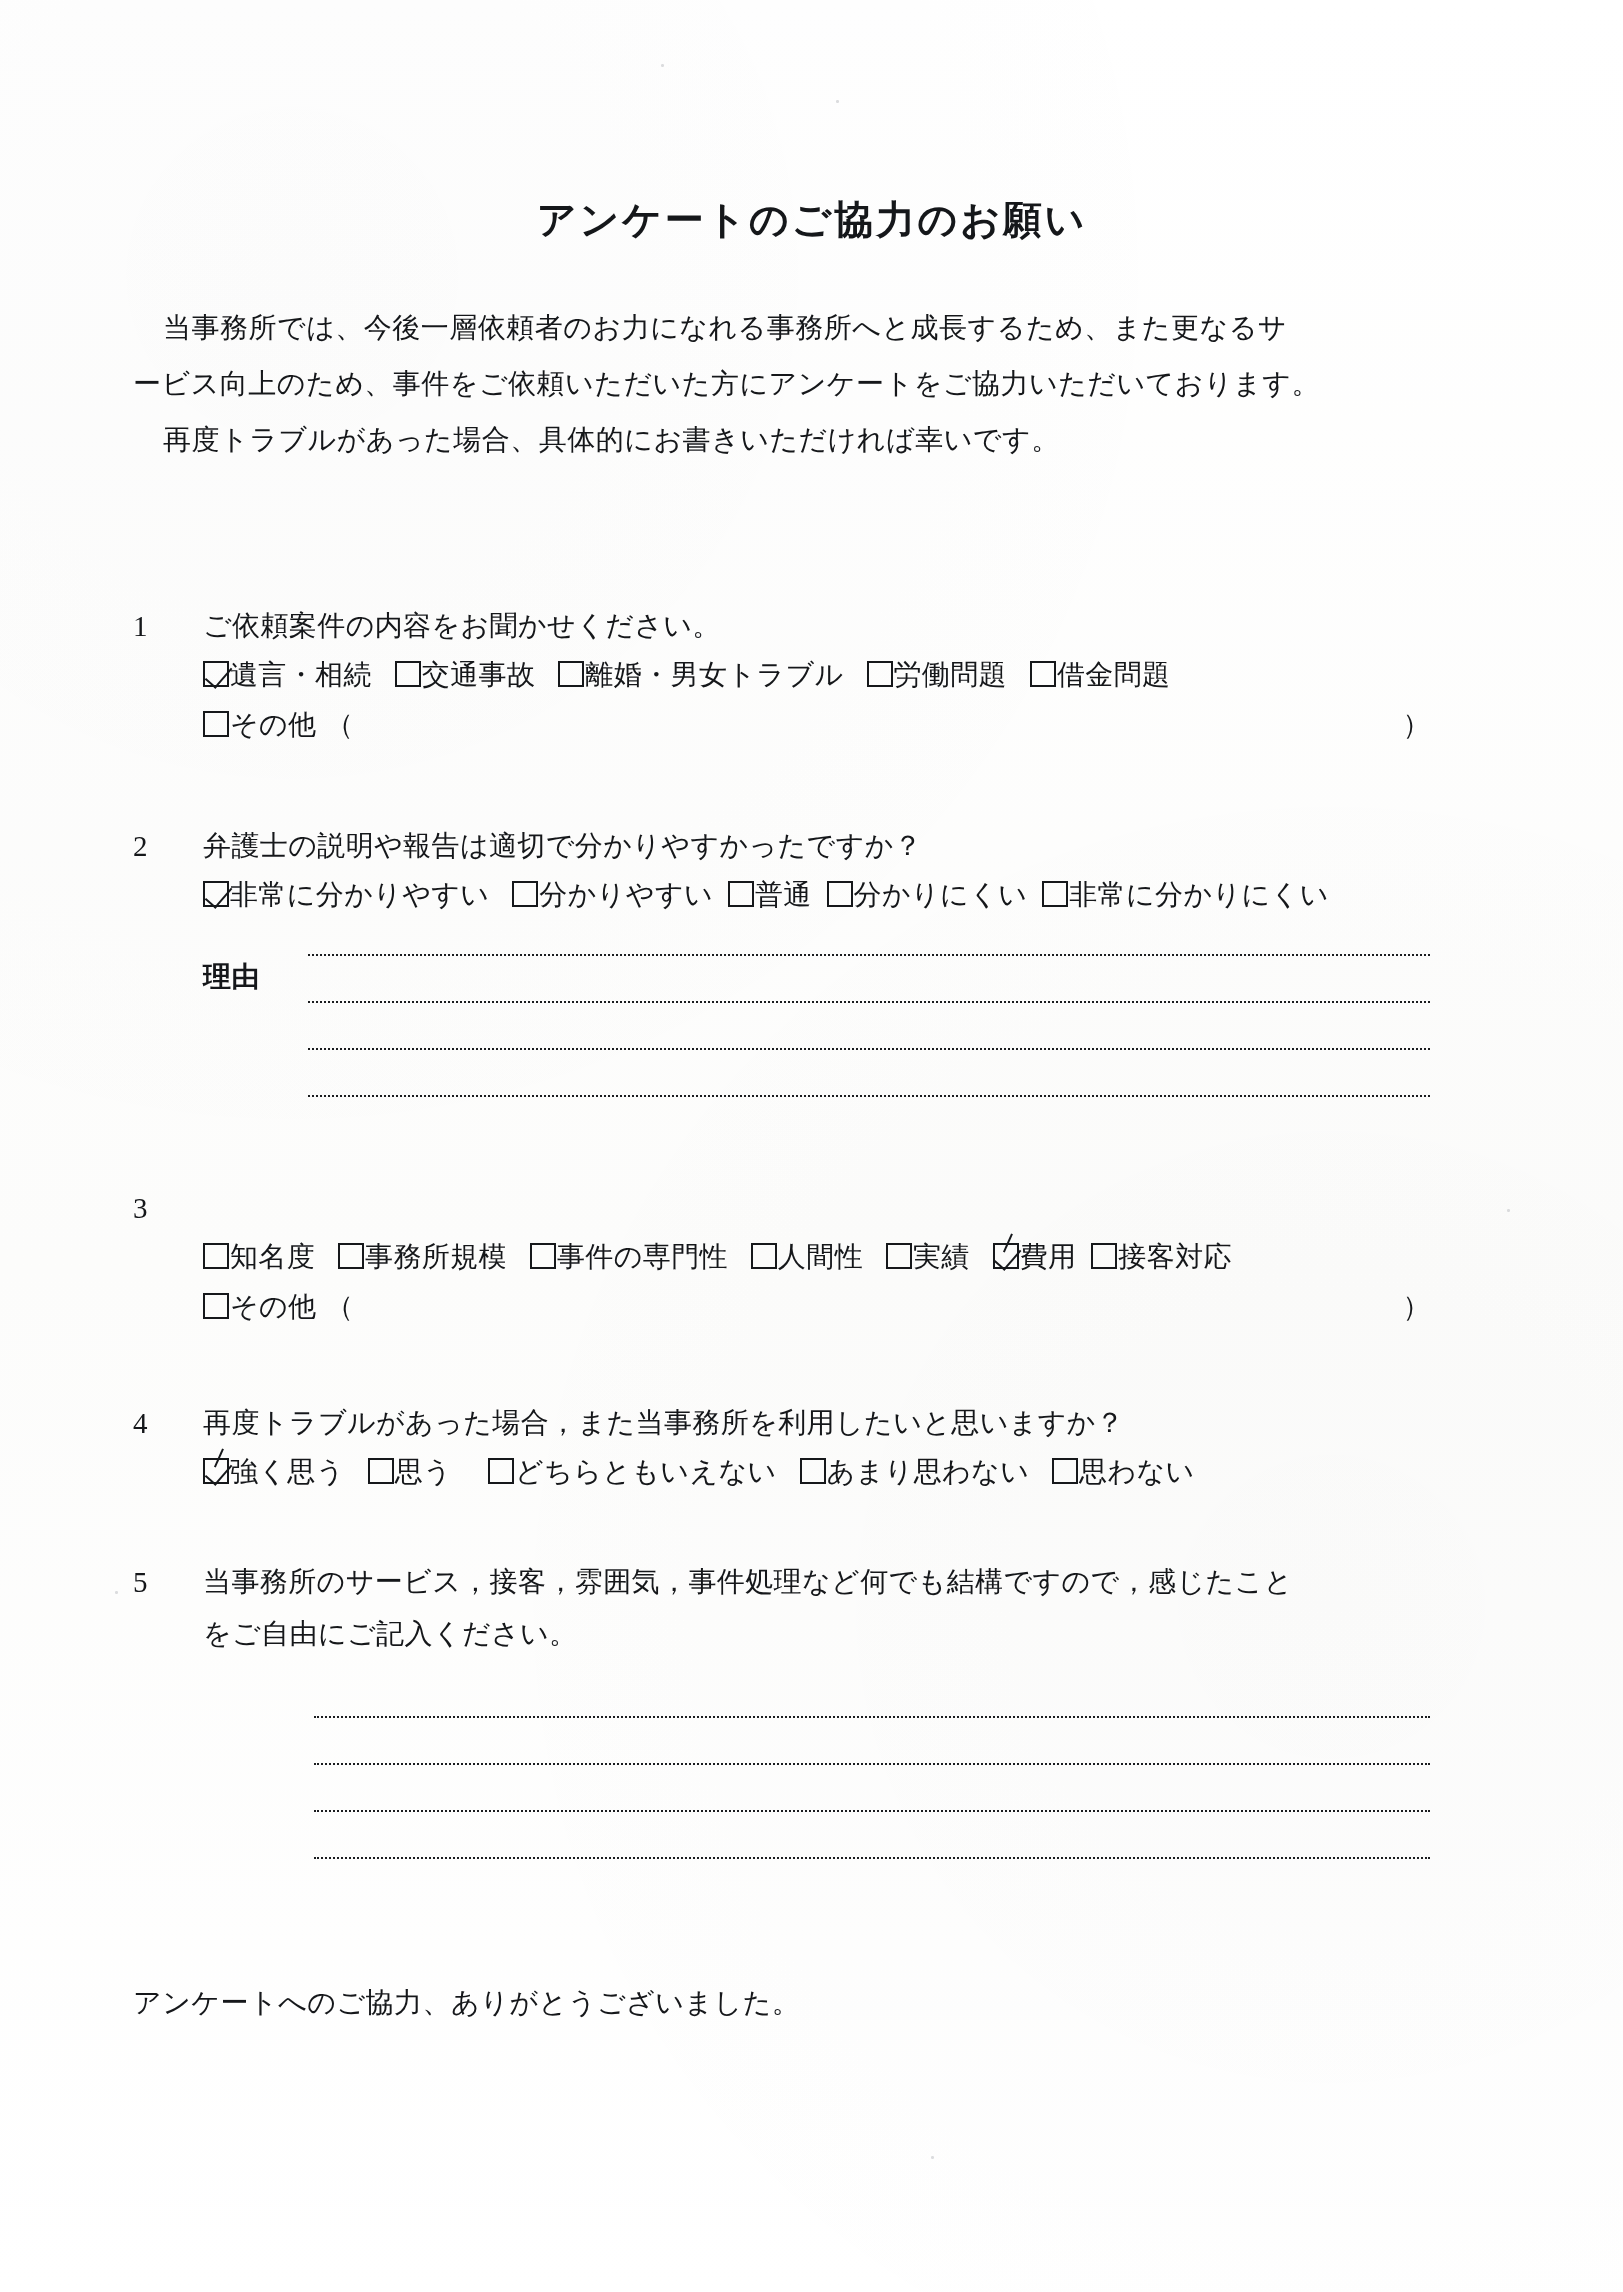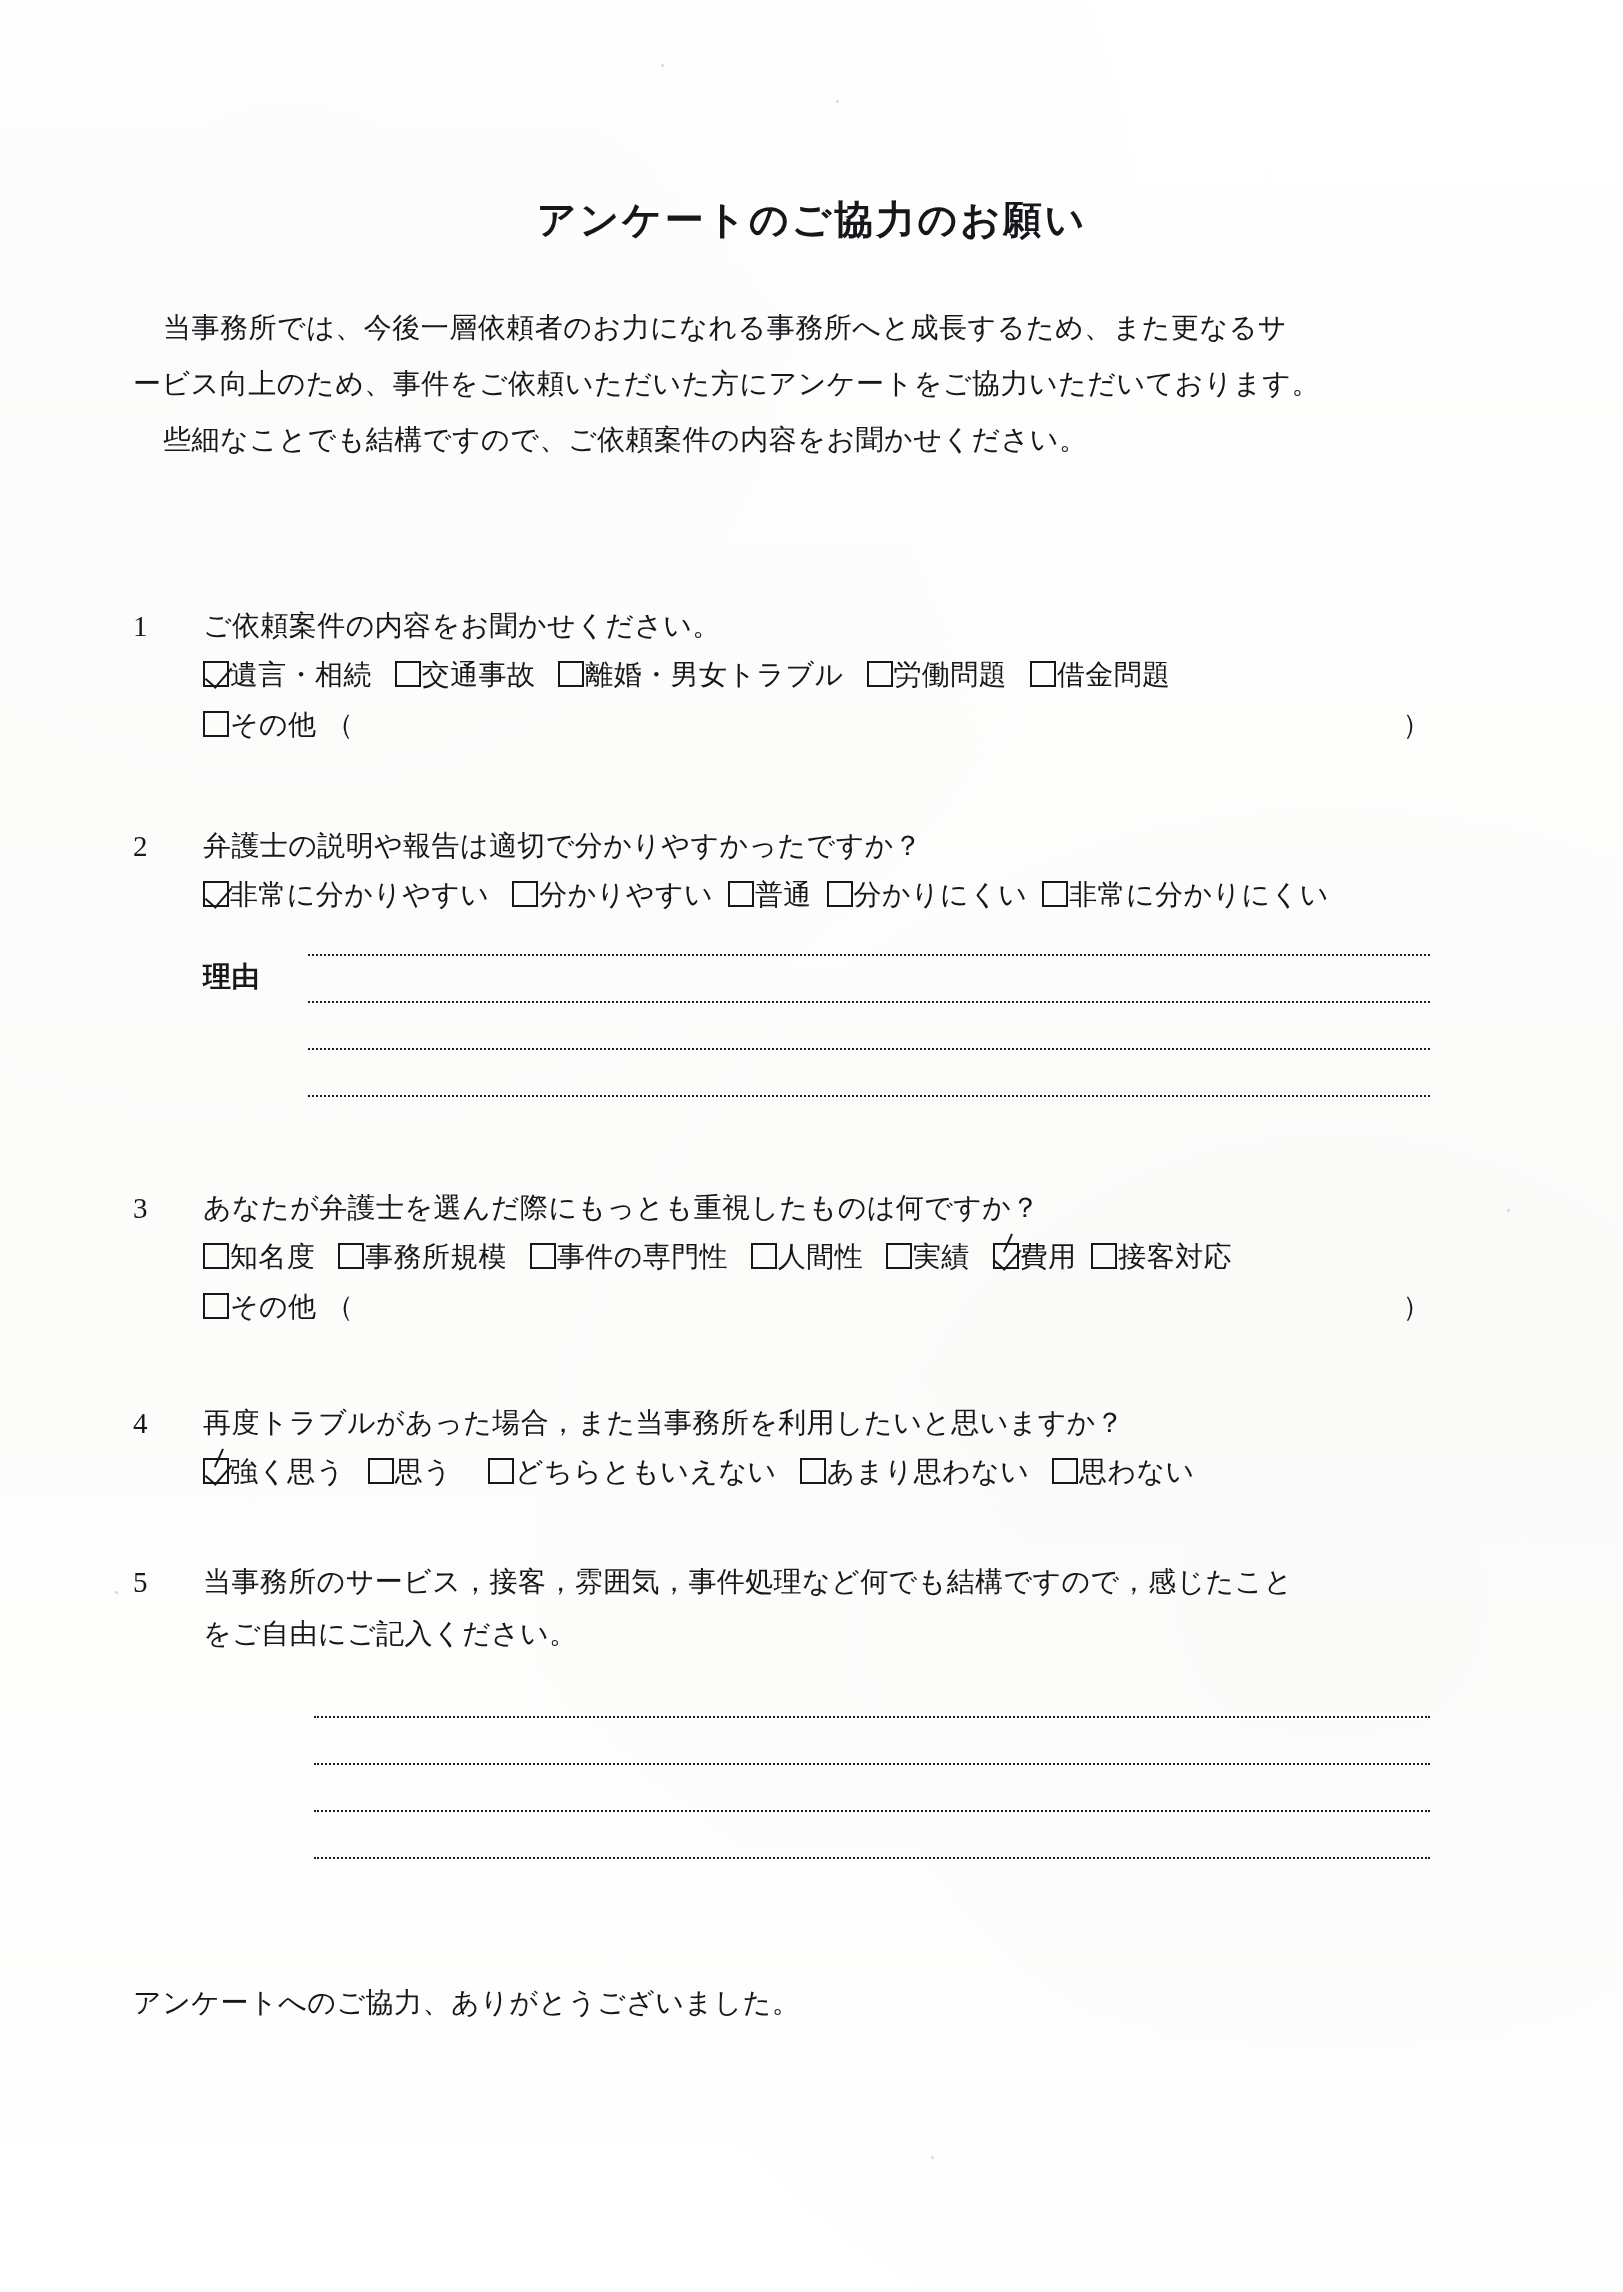--- a/index.html
+++ b/index.html
@@ -186,21 +186,21 @@
   <div class="speck" style="left:1507px;top:1209px;width:2.7px;height:2.7px;"></div>
   <div class="speck" style="left:931px;top:2156px;width:2.7px;height:2.7px;"></div>
 
   <div class="content">
 
     <div class="doc-title">アンケートのご協力のお願い</div>
 
     <div class="intro">
       <span class="ln indent">当事務所では、今後一層依頼者のお力になれる事務所へと成長するため、また更なるサ</span>
       <span class="ln">ービス向上のため、事件をご依頼いただいた方にアンケートをご協力いただいております。</span>
-      <span class="ln indent">些細なことでも結構ですので、ご依頼案件の内容をお聞かせください。</span>
+      <span class="ln indent">再度トラブルがあった場合、具体的にお書きいただければ幸いです。</span>
     </div>
 
     <div class="q" style="top:602px;">
       <div class="q-head">
         <span class="q-num">1</span>
         <span class="q-text">ご依頼案件の内容をお聞かせください。</span>
       </div>
       <div class="q-body">
         <span class="opt-row">
           <span class="opt"><span class="cb checked"></span><span>遺言・相続</span></span><span class="gap-m"></span><span class="opt"><span class="cb"></span><span>交通事故</span></span><span class="gap-m"></span><span class="opt"><span class="cb"></span><span>離婚・男女トラブル</span></span><span class="gap-m"></span><span class="opt"><span class="cb"></span><span>労働問題</span></span><span class="gap-m"></span><span class="opt"><span class="cb"></span><span>借金問題</span></span>
@@ -228,21 +228,20 @@
           <div class="dline" style="margin-top:45px;"></div>
           <div class="dline" style="margin-top:45px;"></div>
           <div class="dline" style="margin-top:45px;"></div>
         </div>
       </div>
     </div>
 
     <div class="q" style="top:1184px;">
       <div class="q-head">
         <span class="q-num">3</span>
-        <span class="q-text">あなたが弁護士を選んだ際にもっとも重視したものは何ですか？</span>
       </div>
       <div class="q-body">
         <span class="opt-row">
           <span class="opt"><span class="cb"></span><span>知名度</span></span><span class="gap-m"></span><span class="opt"><span class="cb"></span><span>事務所規模</span></span><span class="gap-m"></span><span class="opt"><span class="cb"></span><span>事件の専門性</span></span><span class="gap-m"></span><span class="opt"><span class="cb"></span><span>人間性</span></span><span class="gap-m"></span><span class="opt"><span class="cb"></span><span>実績</span></span><span class="gap-m"></span><span class="opt"><span class="cb checked overshoot"></span><span>費用</span></span><span class="gap-s"></span><span class="opt"><span class="cb"></span><span>接客対応</span></span>
         </span>
         <span class="paren-row">
           <span class="opt"><span class="cb"></span><span>その他</span></span><span class="paren-open">（</span><span class="paren-close">）</span>
         </span>
       </div>
     </div>

